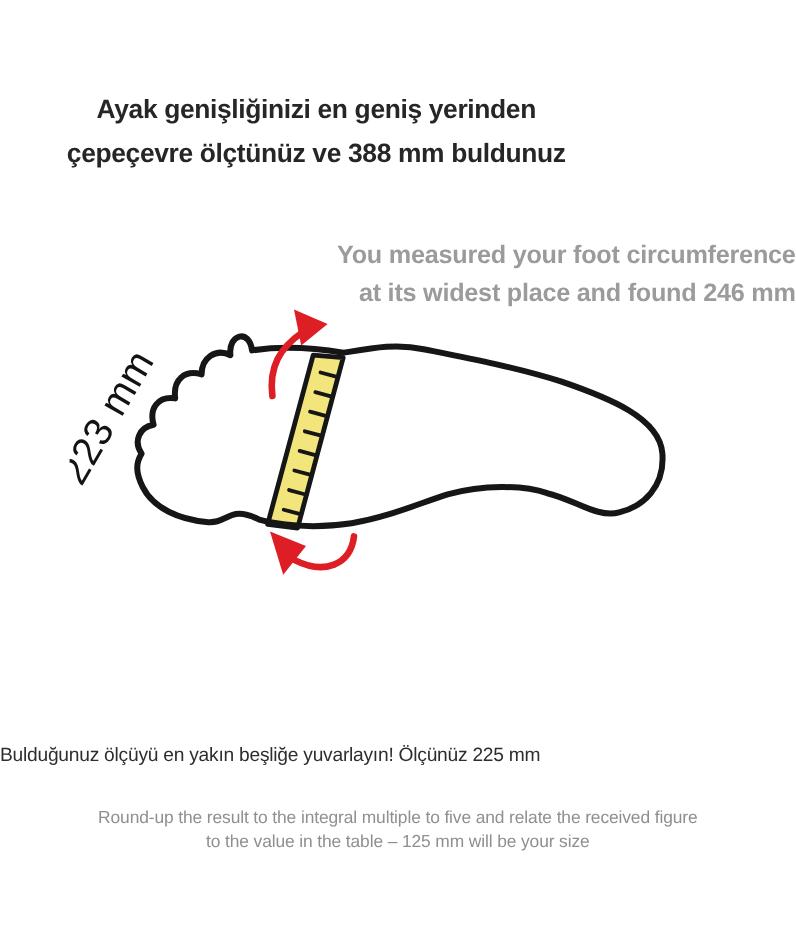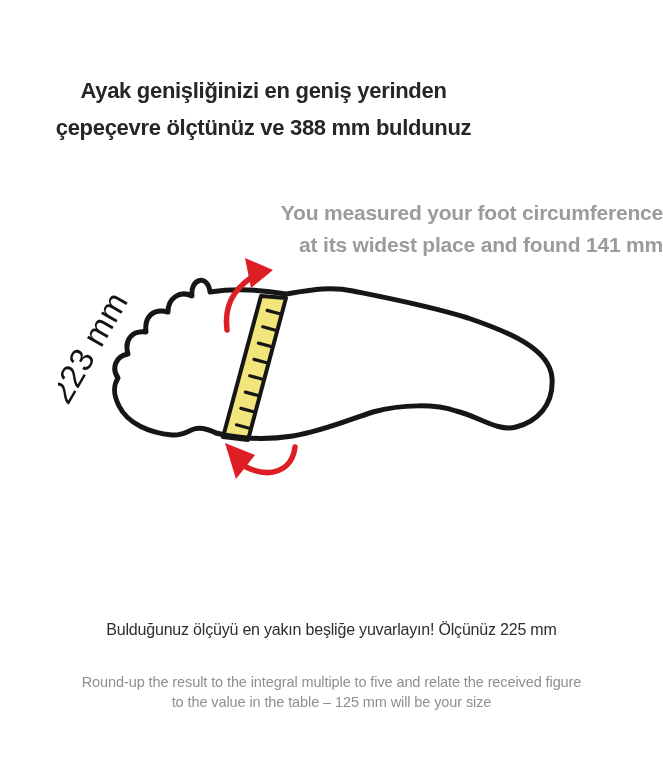--- a/index.html
+++ b/index.html
@@ -20,42 +20,42 @@
   }
 
   .illustration {
     position: absolute; top: 246px; left: 58px;
     width: 502px; height: 274px;
   }
   .illustration svg { display: block; width: 100%; height: 100%; }
 
   .note-tr {
     position: absolute; top: 619px; left: 0; width: 663px;
-    text-align: center; color: #2e2e2e; font-weight: 400;
+    text-align: left; color: #2e2e2e; font-weight: 400;
     font-size: 16px; line-height: 22px; letter-spacing: -0.2px;
   }
   .note-en {
     position: absolute; top: 673px; left: 0; width: 663px;
     text-align: center; color: #8f8f8f; font-weight: 400;
     font-size: 14.5px; line-height: 19.5px; letter-spacing: -0.1px;
   }
 </style>
 </head>
 <body>
 
 <div class="page">
 
   <div class="title-tr">
     <div>Ayak genişliğinizi en geniş yerinden</div>
     <div>çepeçevre ölçtünüz ve 388 mm buldunuz</div>
   </div>
 
   <div class="subtitle-en">
     <div>You measured your foot circumference</div>
-    <div>at its widest place and found 141 mm</div>
+    <div>at its widest place and found 246 mm</div>
   </div>
 
   <figure class="illustration">
     <svg viewBox="0 0 502 274" xmlns="http://www.w3.org/2000/svg">
 
       <path fill="#ffffff" stroke="none" d="M 152,46
            C 178,42 205,44 228,48
            C 252,44 272,40 295,45
            C 330,52 372,60 410,72
            C 448,85 492,102 494,132

